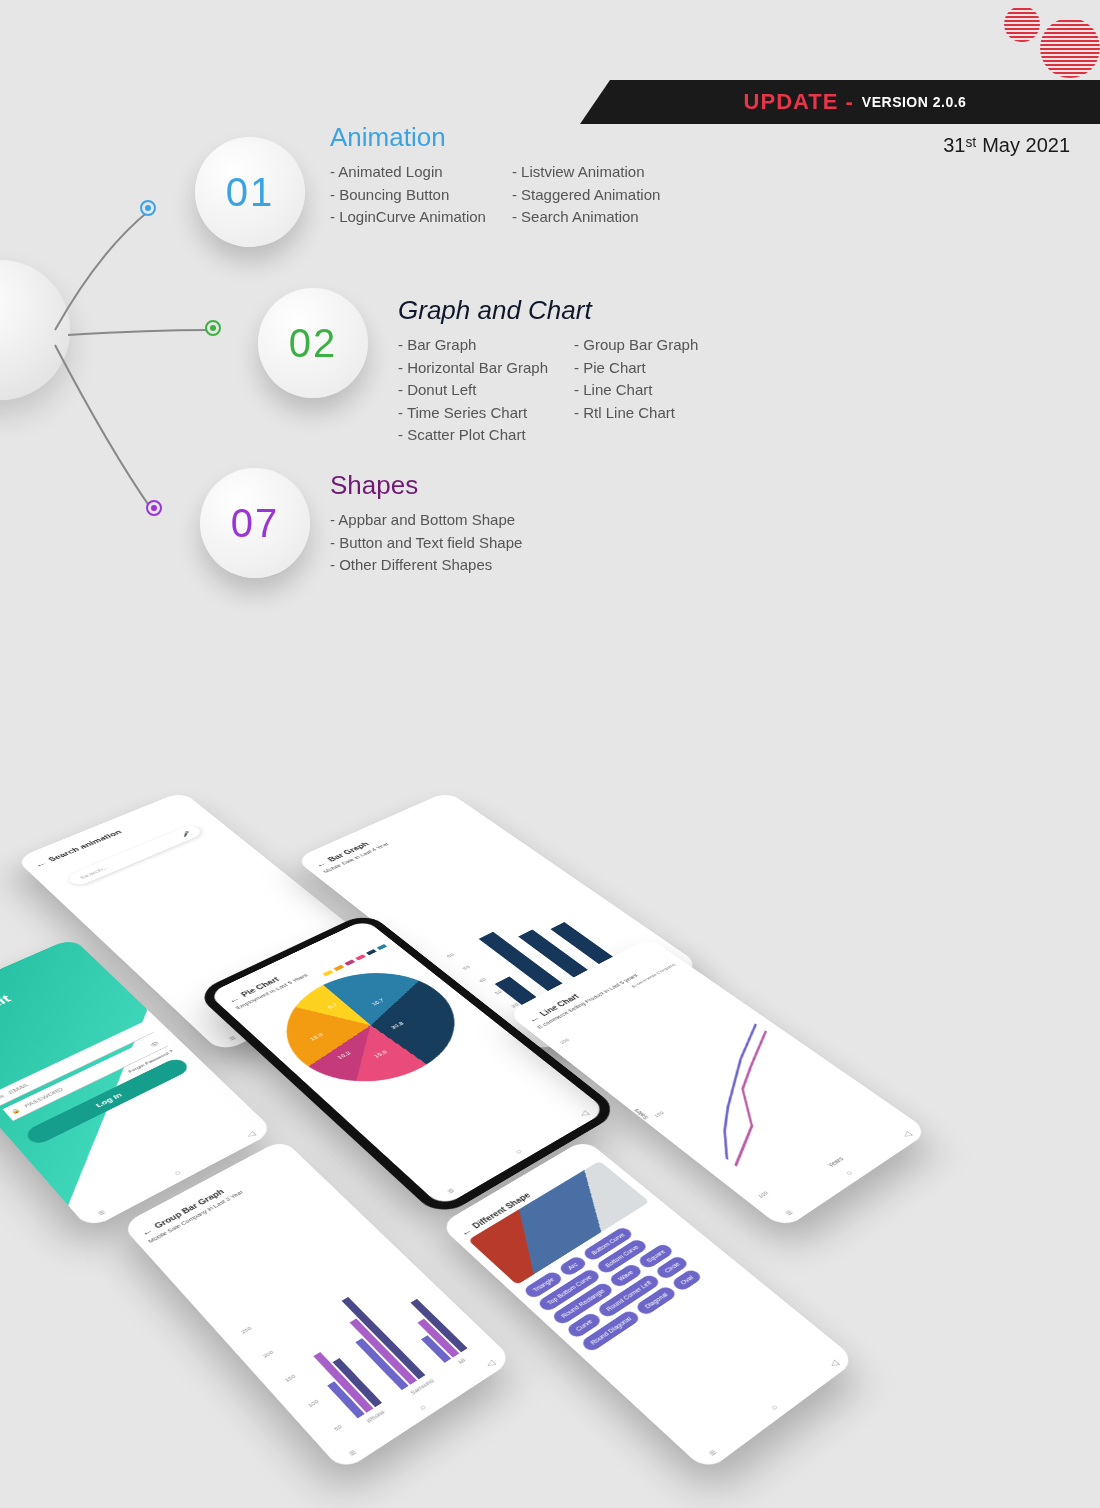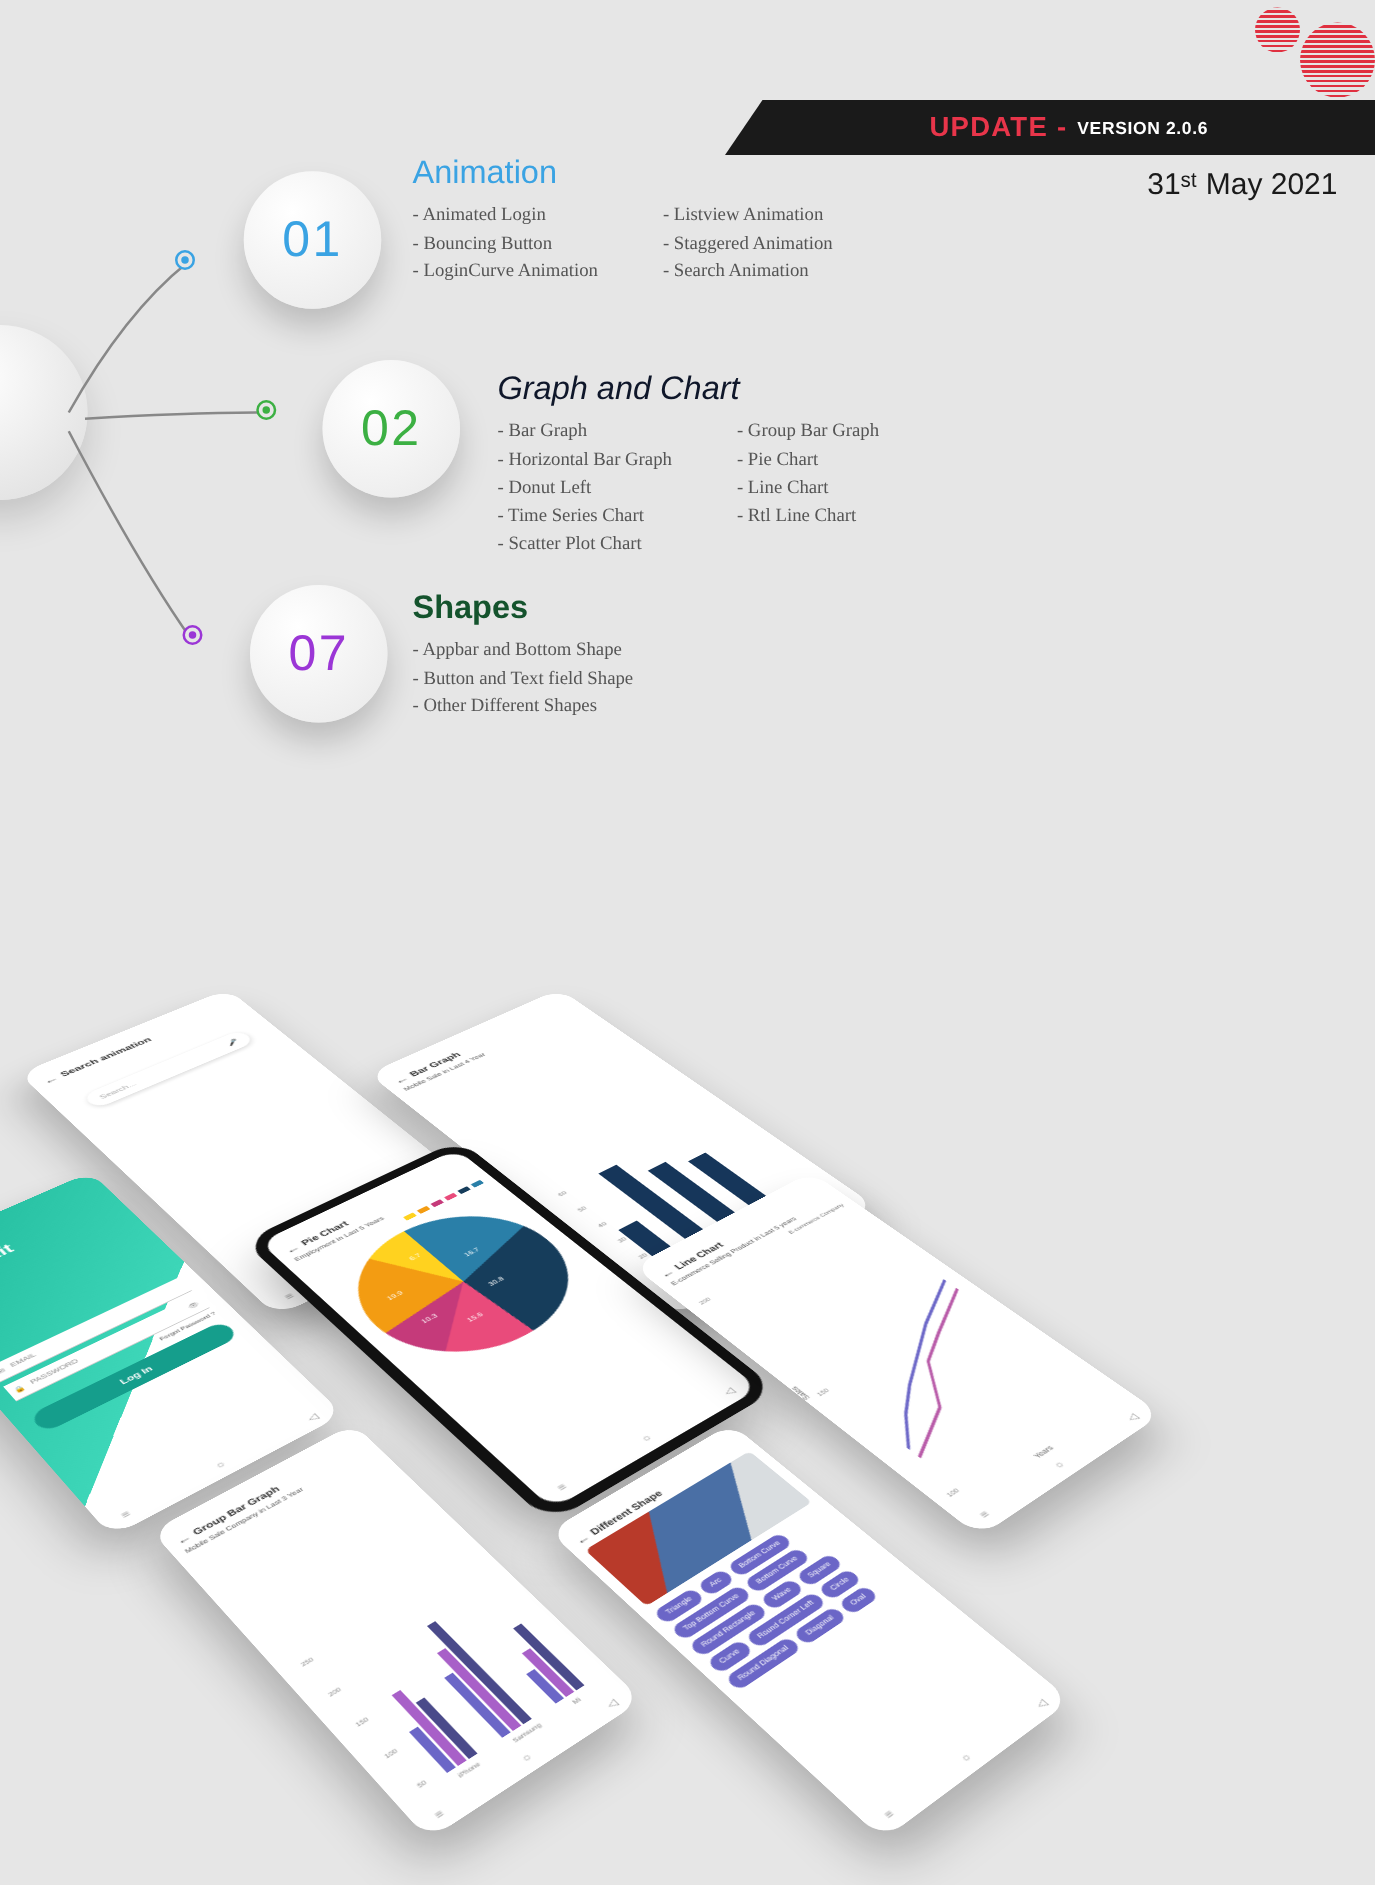--- a/index.html
+++ b/index.html
@@ -2,21 +2,21 @@
 <html><head>
 <meta charset="utf-8">
 <style>
 * { margin:0; padding:0; box-sizing:border-box; }
 body { width:1100px; height:1508px; background:#e6e6e6; font-family:"Segoe UI",-apple-system,sans-serif; position:relative; overflow:hidden; }
 
 
 .banner { position:absolute; top:80px; right:0; width:520px; height:44px; background:#1a1a1a; clip-path:polygon(30px 0,100% 0,100% 100%,0 100%); display:flex; align-items:center; justify-content:center; padding-left:30px; gap:8px; }
 .banner .upd { color:#e8354a; font-weight:700; font-size:22px; letter-spacing:1px; }
 .banner .ver { color:#fff; font-weight:600; font-size:14px; letter-spacing:.5px; }
-.date-line { position:absolute; top:134px; right:30px; font-size:24px; color:#1a1a1a; font-weight:500; }
+.date-line { position:absolute; top:134px; right:30px; font-size:20px; color:#1a1a1a; font-weight:500; }
 
 
 .redcirc { position:absolute; }
 .redcirc.small { top:6px; right:60px; width:36px; height:36px; border-radius:50%; background:repeating-linear-gradient(0deg,#e03040 0 2px,transparent 2px 4px); }
 .redcirc.big { top:18px; right:0px; width:60px; height:60px; border-radius:50%; background:repeating-linear-gradient(0deg,#e03040 0 2px,transparent 2px 4px); }
 
 
 .hub { position:absolute; top:260px; left:-70px; width:140px; height:140px; border-radius:50%; background:radial-gradient(circle at 35% 30%,#fff,#dcdcdc); box-shadow:0 15px 30px rgba(0,0,0,.15); }
 .connectors { position:absolute; top:120px; left:0; width:300px; height:460px; pointer-events:none; }
 
@@ -27,26 +27,26 @@
 .ball.b3 { top:468px; left:200px; color:#9b36d6; }
 
 .node { position:absolute; width:16px; height:16px; border-radius:50%; border:2px solid; background:#e6e6e6; display:flex; align-items:center; justify-content:center; }
 .node::after { content:""; width:6px; height:6px; border-radius:50%; }
 .node.n1 { top:200px; left:140px; border-color:#3aa3e3; } .node.n1::after{background:#3aa3e3;}
 .node.n2 { top:320px; left:205px; border-color:#3cb043; } .node.n2::after{background:#3cb043;}
 .node.n3 { top:500px; left:146px; border-color:#9b36d6; } .node.n3::after{background:#9b36d6;}
 
 .section { position:absolute; }
 .section h2 { font-size:26px; font-weight:500; margin-bottom:8px; }
-.section .cols { display:flex; gap:52px;font-family:Liberation Serif, serif; }
+.section .cols { display:flex; gap:26px; }
 .section ul { list-style:none; }
 .section li { font-size:15px; color:#555; line-height:1.5; }
 .s1 { top:122px; left:330px; } .s1 h2{ color:#3aa3e3; }
 .s2 { top:295px; left:398px; } .s2 h2{ color:#0f172a;font-style:italic; }
-.s3 { top:470px; left:330px; } .s3 h2{ color:#14532d;font-weight:bold; }
+.s3 { top:470px; left:330px; } .s3 h2{ color:#701a75; }
 
 
 .stage { position:absolute; top:690px; left:0; width:1100px; height:818px; perspective:1800px; perspective-origin:50% 40%; }
 .phone { position:absolute; width:200px; height:400px; background:#fff; border-radius:20px; box-shadow:-15px 20px 40px rgba(0,0,0,.25); transform-style:preserve-3d; padding:10px; font-size:8px; color:#333; }
 .phone .title { font-size:10px; font-weight:600; margin:8px 0 4px; display:flex; align-items:center; gap:4px; }
 .phone .title .arrow { font-size:12px; }
 .phone .sub { font-size:7px; color:#555; margin-bottom:6px; }
 .phone .navbar { position:absolute; bottom:6px; left:16px; right:16px; display:flex; justify-content:space-between; font-size:10px; color:#999; }
 
 

